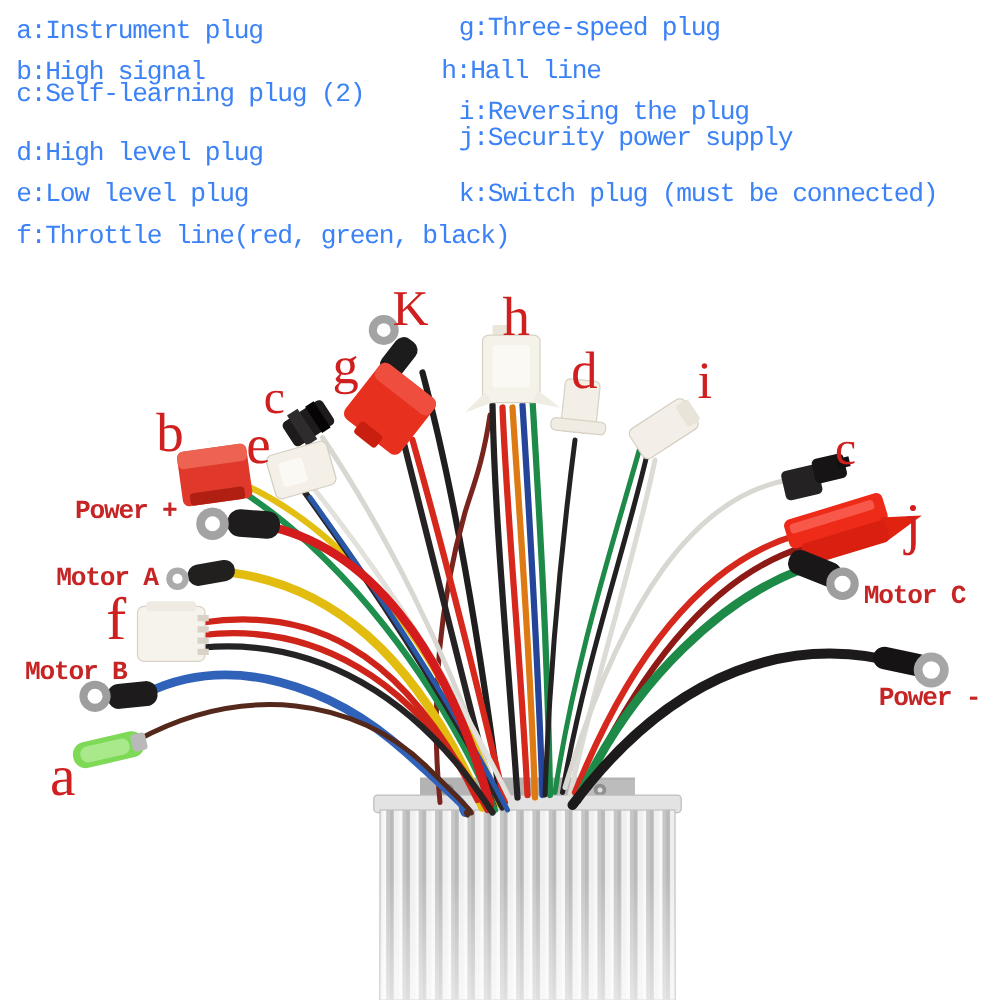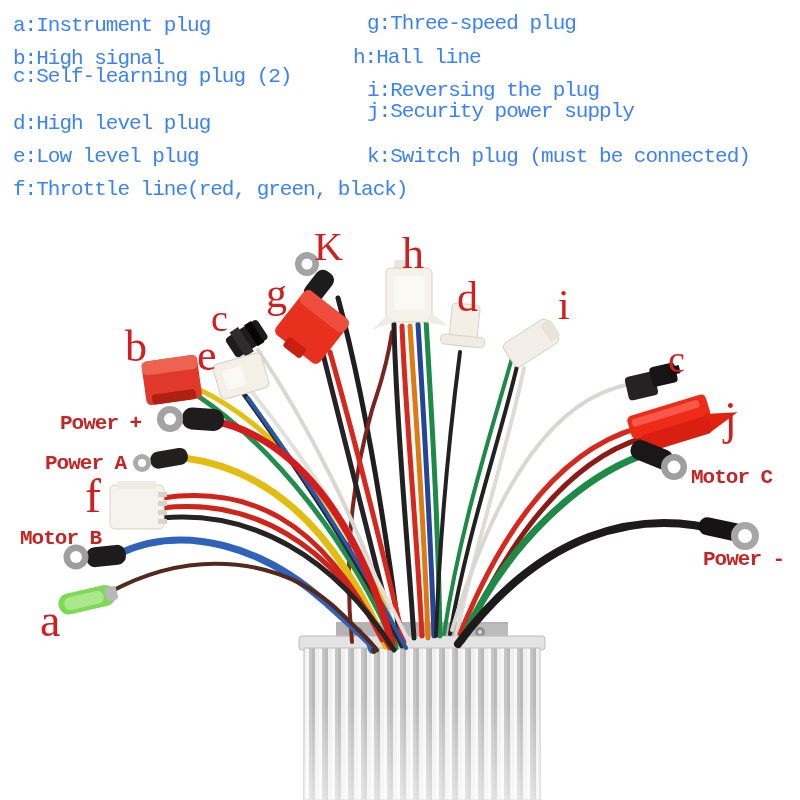--- a/index.html
+++ b/index.html
@@ -212,17 +212,17 @@
 <div class="point-label" style="left:125px;top:325px;font-size:44px">b</div>
 <div class="point-label" style="left:197px;top:334px;font-size:44px">e</div>
 <div class="point-label" style="left:402px;top:232px;font-size:44px">h</div>
 <div class="point-label" style="left:457px;top:276px;font-size:42px">d</div>
 <div class="point-label" style="left:558px;top:284px;font-size:42px">i</div>
 <div class="point-label" style="left:668px;top:340px;font-size:38px">c</div>
 <div class="point-label" style="left:724px;top:396px;font-size:46px">j</div>
 <div class="point-label" style="left:85px;top:472px;font-size:48px">f</div>
 <div class="point-label" style="left:40px;top:598px;font-size:46px">a</div>
 
-<div class="terminal-label" style="left:60px;top:412px">Power +</div>
-<div class="terminal-label" style="left:45px;top:452px">Power A</div>
+<div class="terminal-label" style="left:60px;top:398px">Power +</div>
+<div class="terminal-label" style="left:45px;top:452px">Motor A</div>
 <div class="terminal-label" style="left:20px;top:527px">Motor B</div>
 <div class="terminal-label" style="left:691px;top:466px">Motor C</div>
 <div class="terminal-label" style="left:703px;top:548px">Power -</div>
 
 </body></html>

